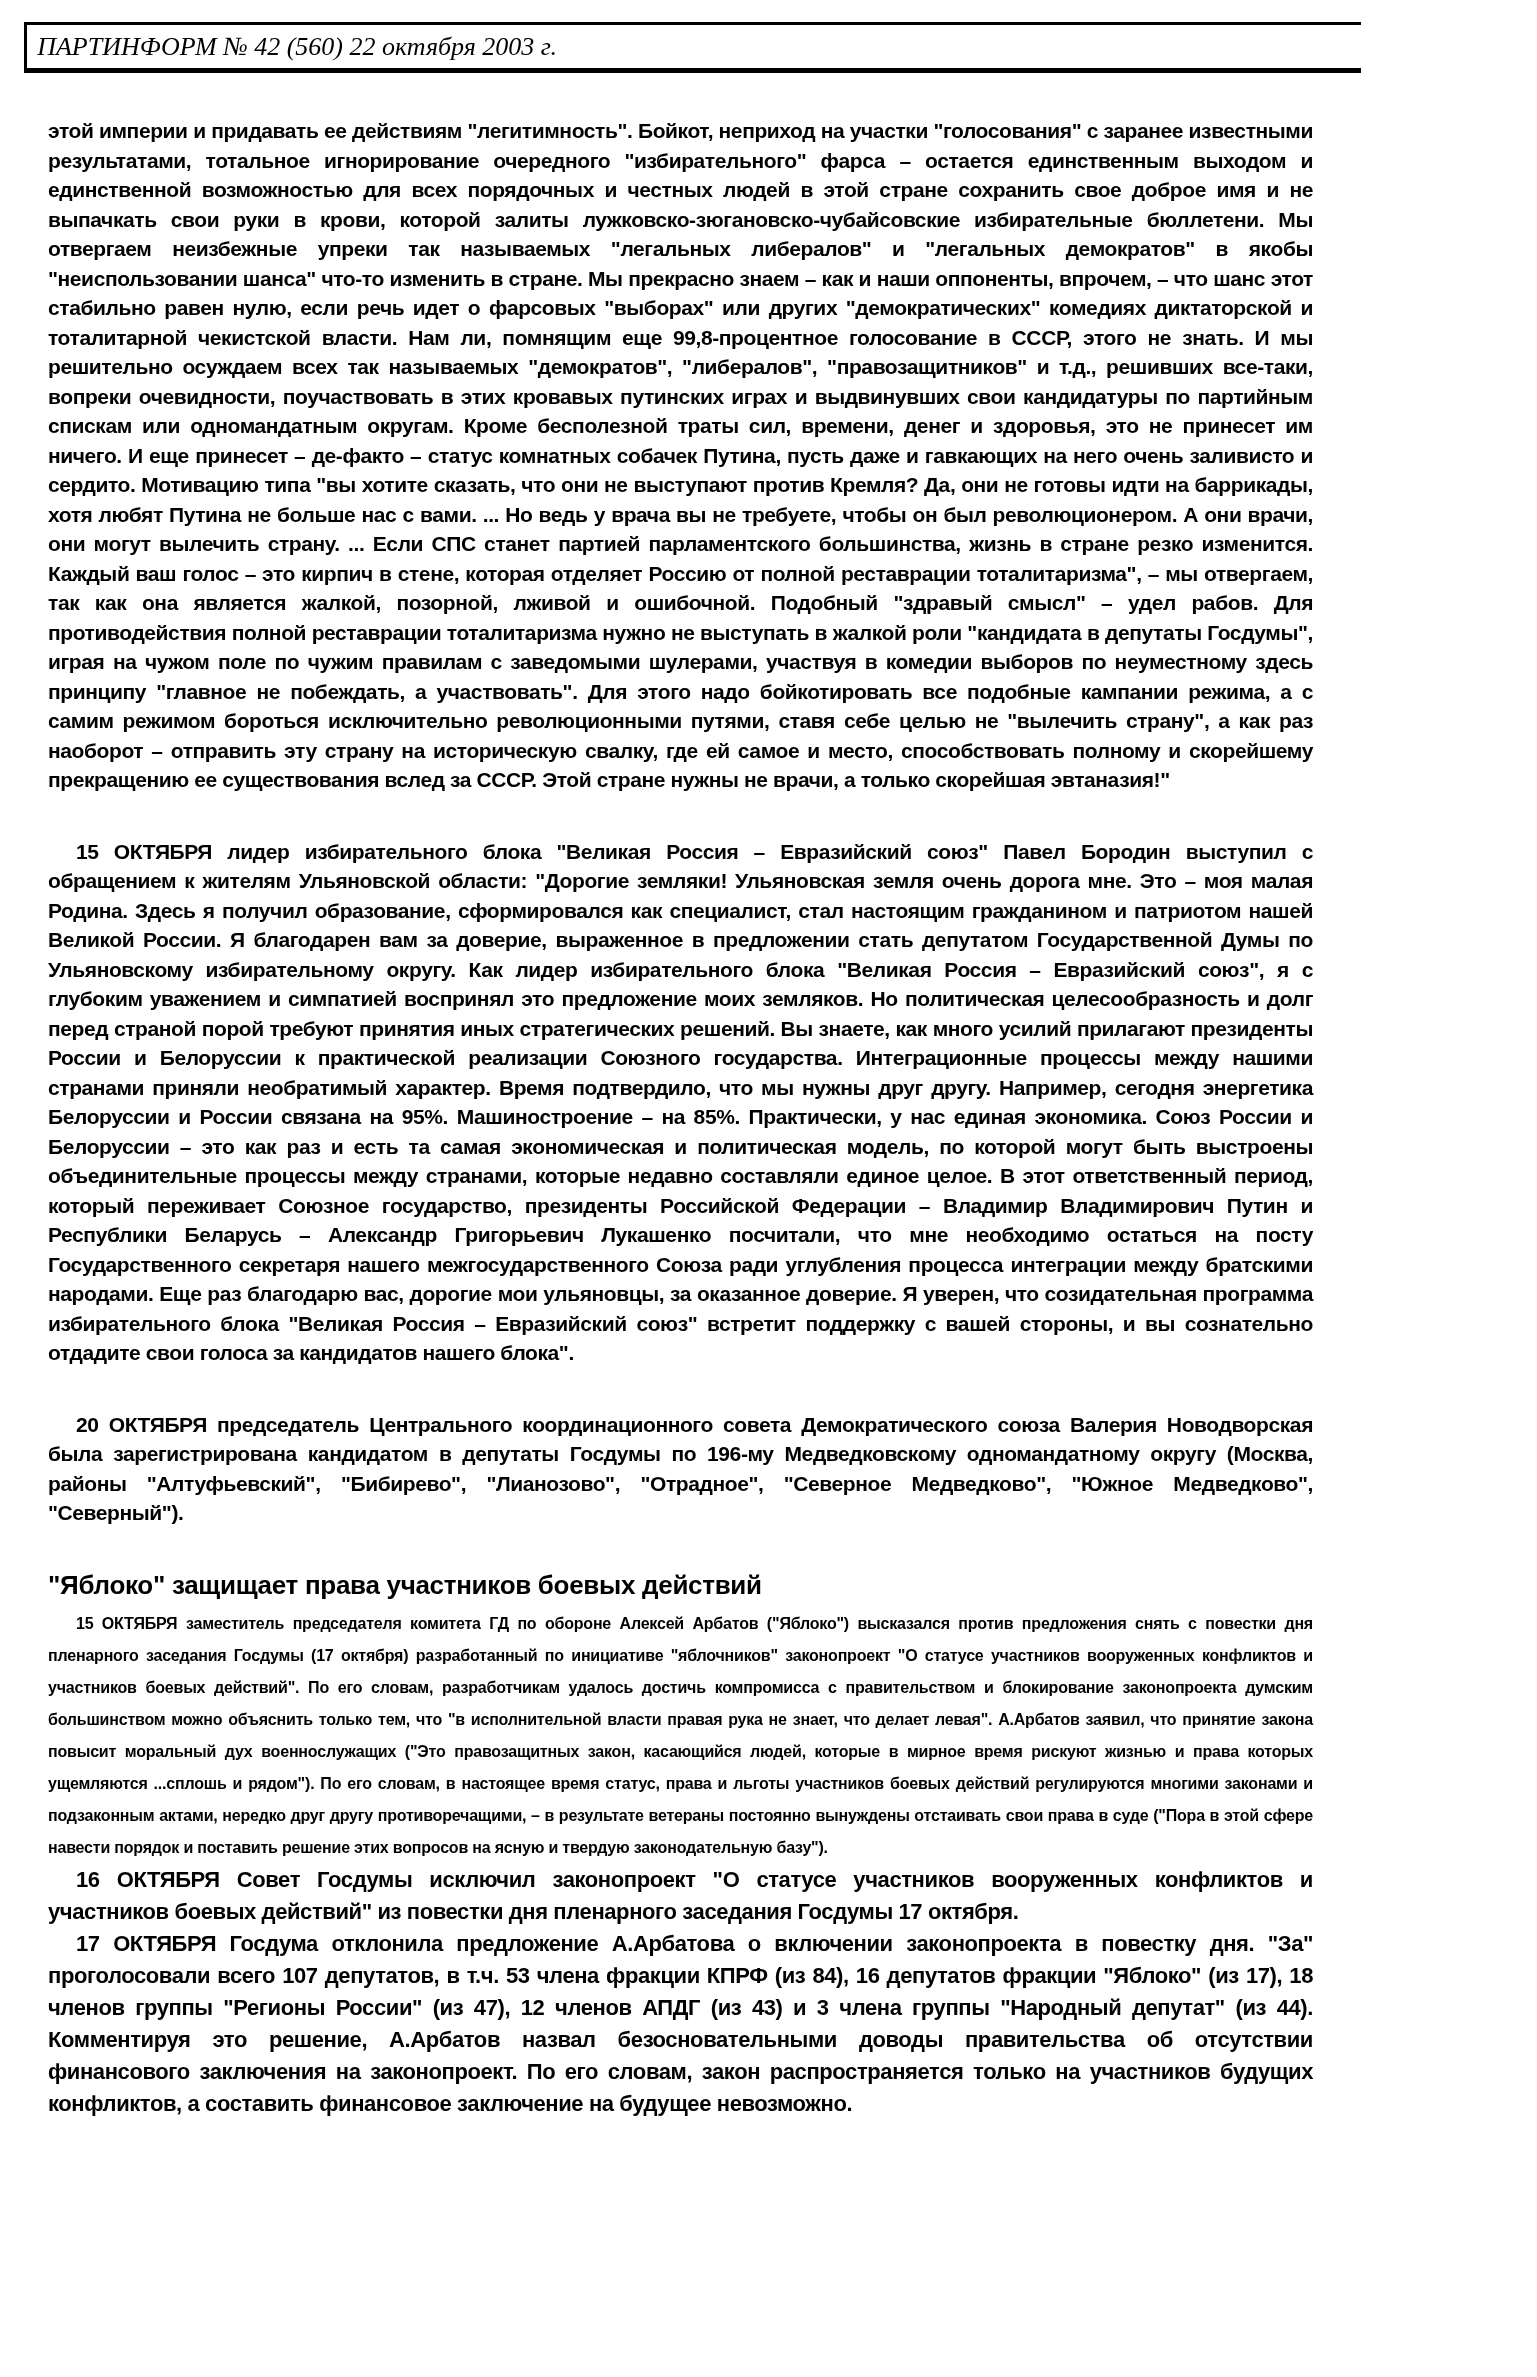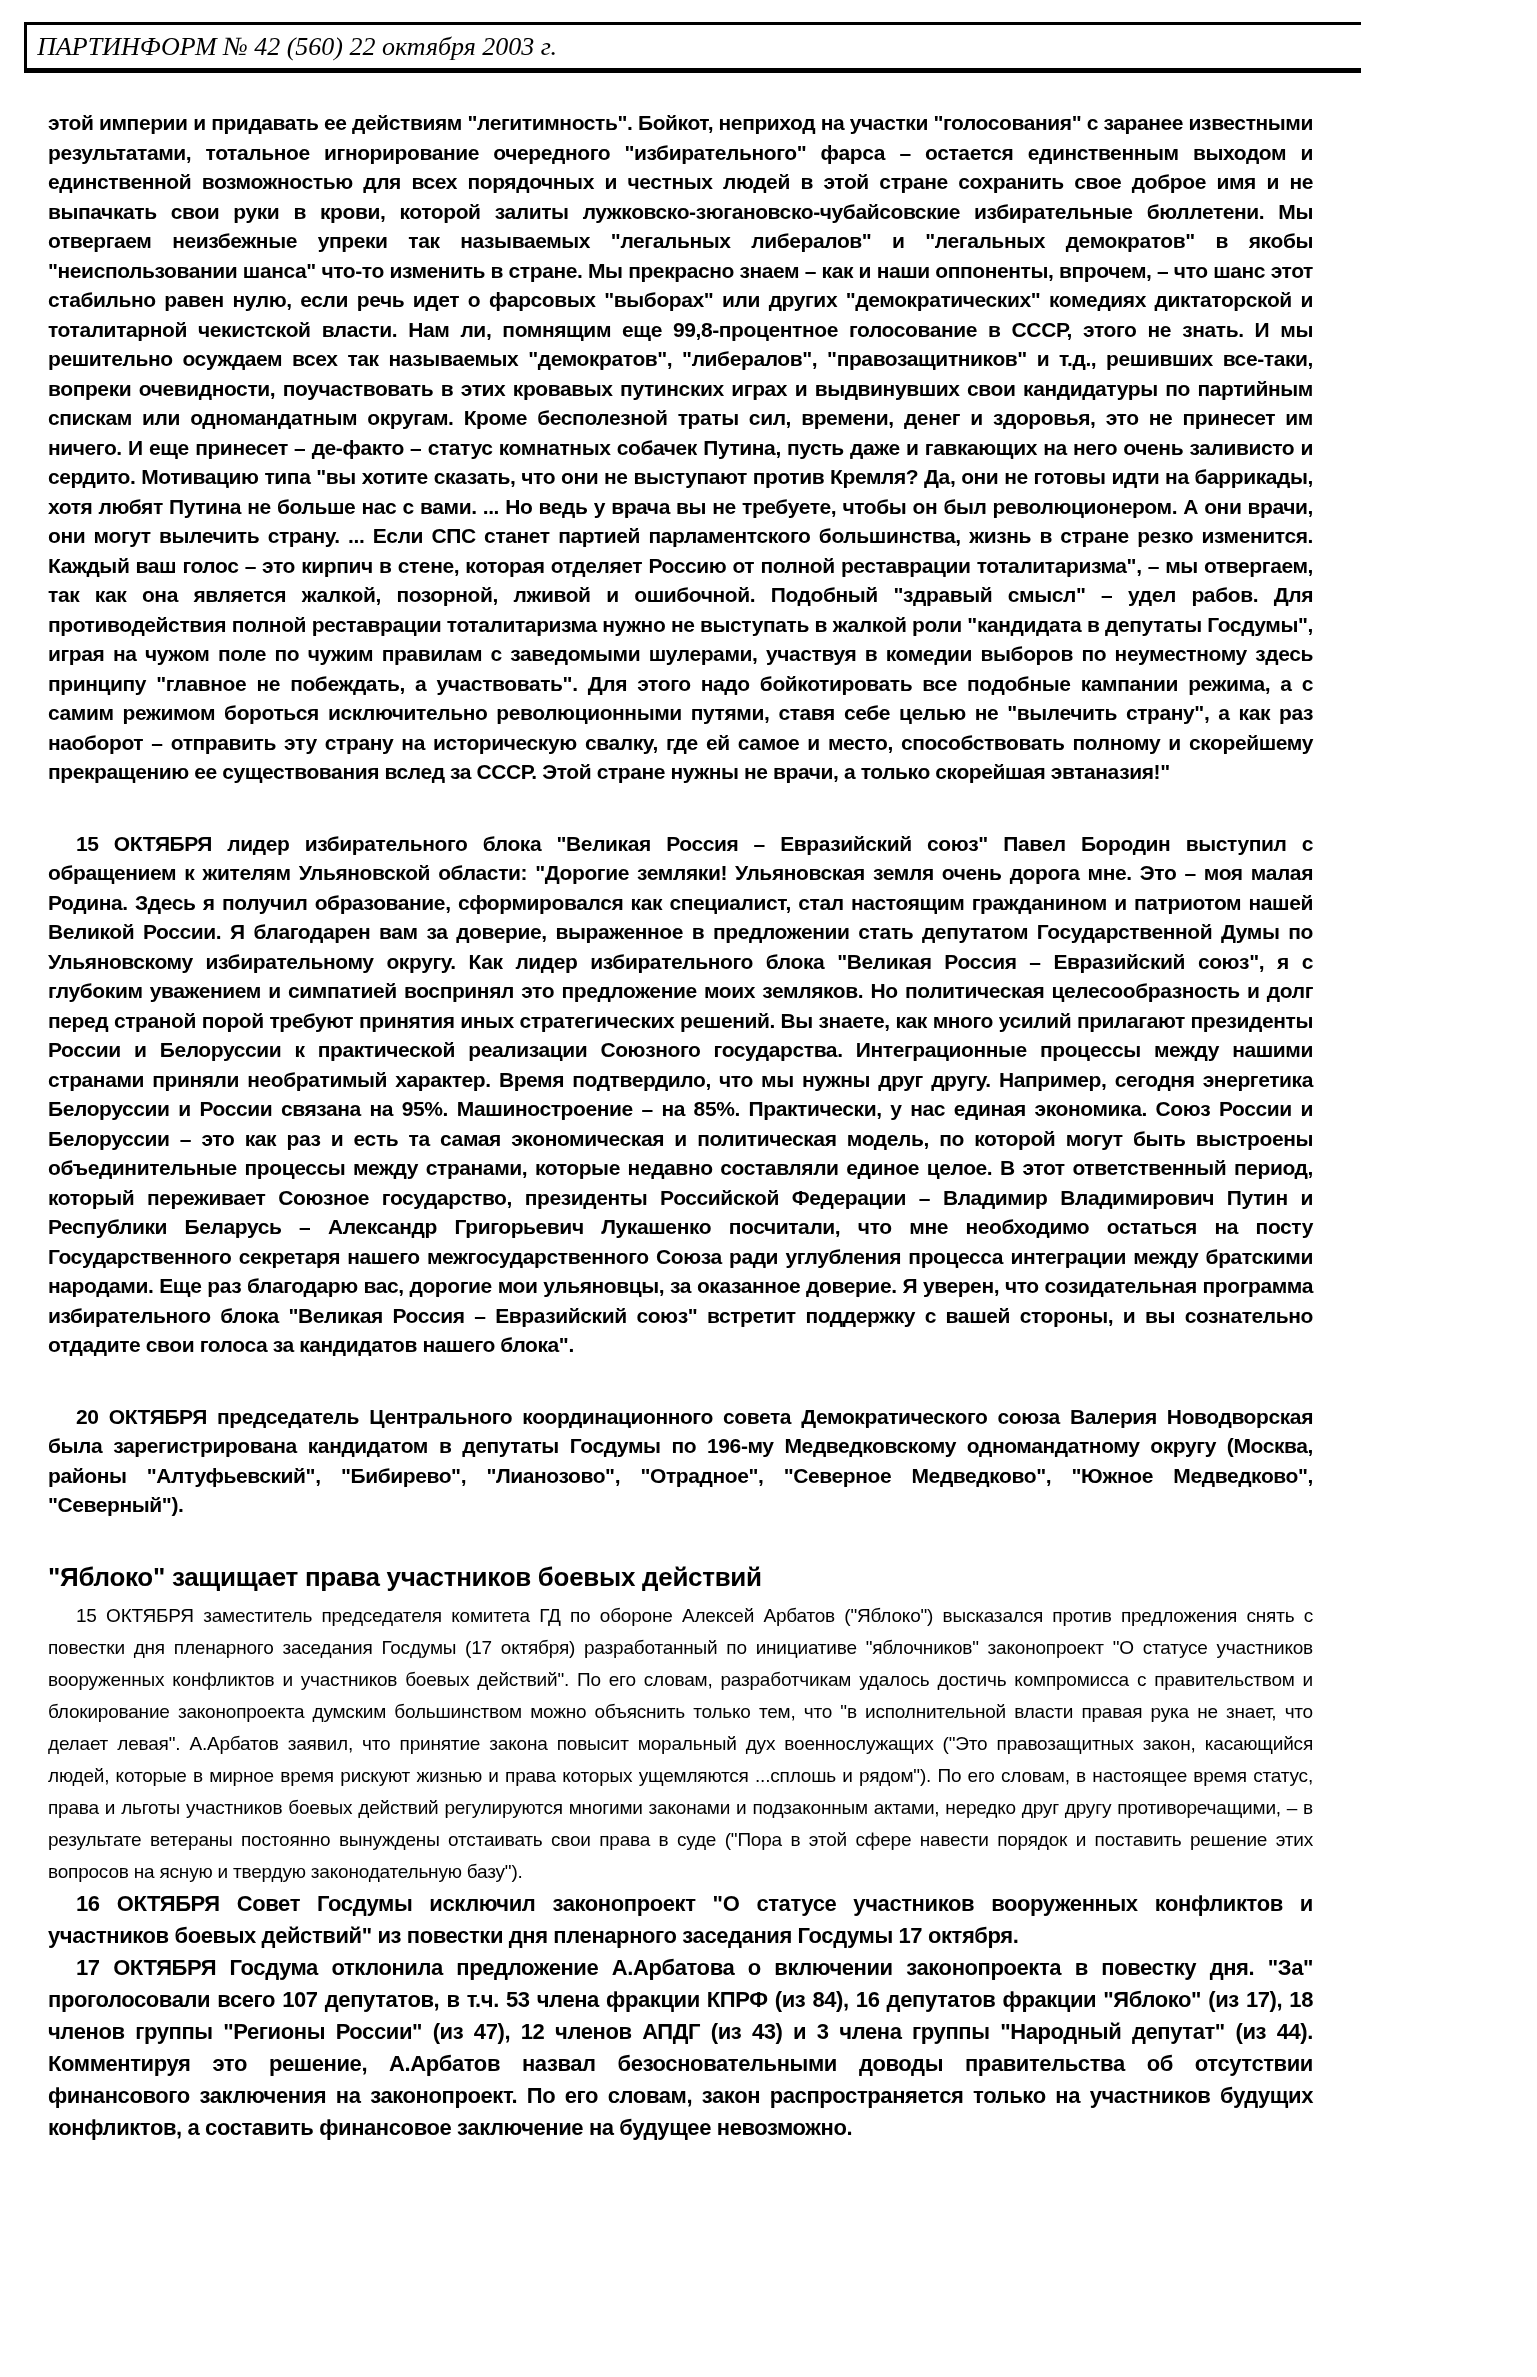--- a/index.html
+++ b/index.html
@@ -31,21 +31,21 @@
     font-family: "Liberation Serif", serif;
     font-style: italic;
     font-size: 26px;
   }
   .mast-title { white-space: nowrap; }
   .mast-page { font-size: 27px; }
 
   
   .content {
     position: relative;
-    margin: 0 48px;
+    margin: 8px 48px;
   }
   .front-matter { padding-top: 108px; }
   .para {
     margin: 0;
     text-align: justify;
     text-indent: 28px;
   }
   .front-matter .para {
     font-size: 21px;
     line-height: 29.5px;
@@ -69,23 +69,23 @@
   }
 
   
   .headline {
     font-size: 26px;
     font-weight: bold;
     letter-spacing: -0.3px;
     margin: 32px 0 7.7px 0;
   }
   .article .para {
-    font-size: 19px;
+    font-size: 16px;
     line-height: 32px;
-    font-weight: normal;
+    font-weight: bold;
     letter-spacing: -0.2px;
     margin: 0;
   }
   .article .para.bold {
     font-weight: bold;
     font-size: 22px;
     letter-spacing: -0.4px;
   }
 </style>
 </head>

